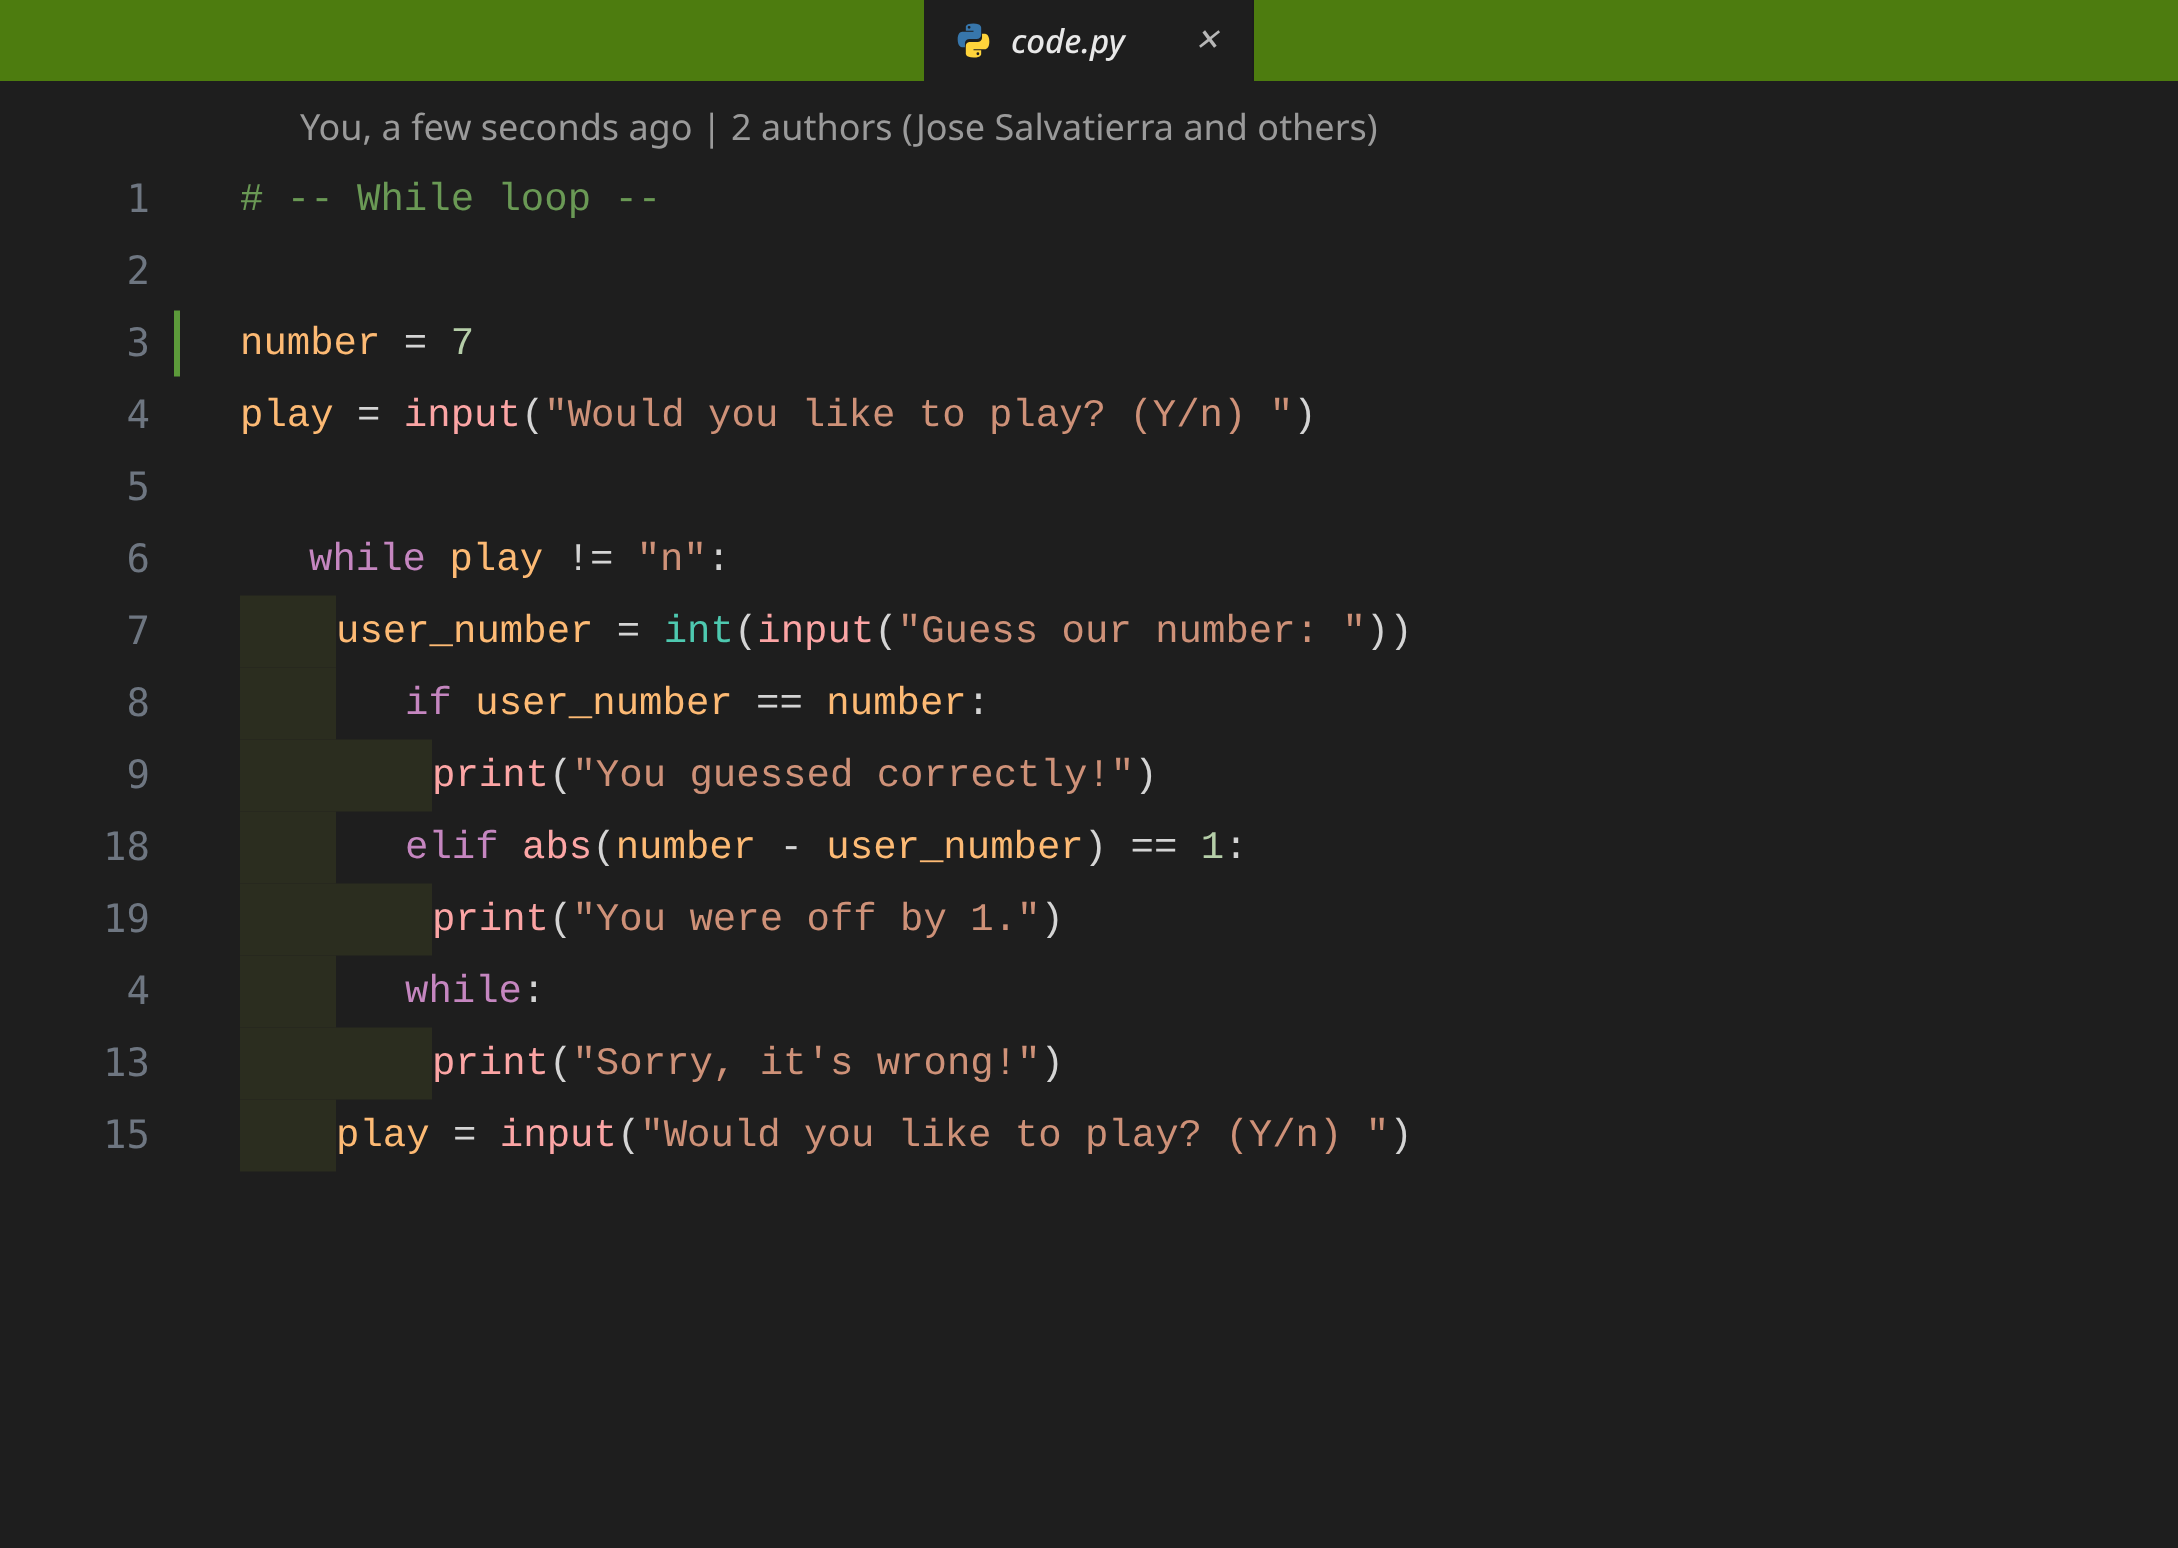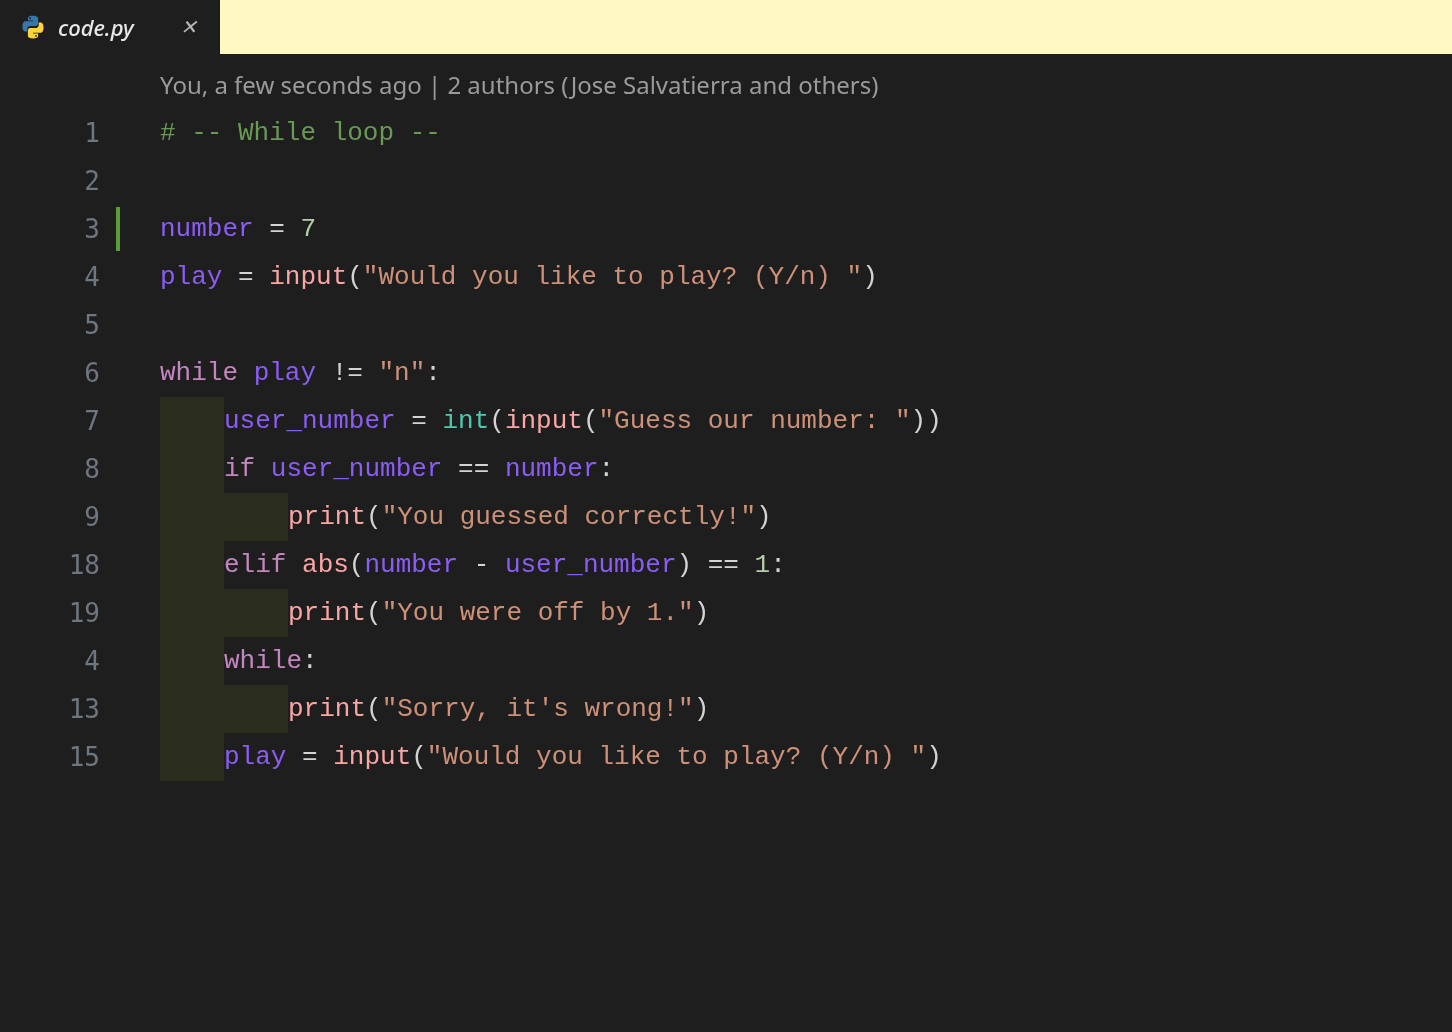--- a/index.html
+++ b/index.html
@@ -6,23 +6,24 @@
   html, body {
     width: 1452px;
     height: 1032px;
     background: #1e1e1e;
     font-family: "Menlo", "Consolas", "Courier New", monospace;
     color: #d4d4d4;
     overflow: hidden;
   }
   .tab-bar {
     display: flex;
-    background: #fef9c3;
+    background: #4d7c0f;
     height: 54px;
     align-items: stretch;
+    justify-content: center;
   }
   .tab {
     display: flex;
     align-items: center;
     gap: 12px;
     padding: 0 22px 0 20px;
     background: #1e1e1e;
     color: #e8e8e8;
     font-family: system-ui, -apple-system, "Segoe UI", sans-serif;
     font-size: 22px;
@@ -39,20 +40,21 @@
     line-height: 1;
     cursor: pointer;
     opacity: 0.9;
   }
   .python-icon svg { display: block; }
   .codelens {
     padding: 14px 0 6px 160px;
     color: #9a9a9a;
     font-family: system-ui, -apple-system, "Segoe UI", sans-serif;
     font-size: 24px;
+    margin-left: 40px;
   }
   .editor {
     padding-top: 2px;
   }
   .line {
     display: flex;
     align-items: center;
     font-size: 26px;
     line-height: 48px;
     height: 48px;
@@ -88,26 +90,26 @@
     height: 100%;
     background: #2b2d1f;
   }
   
   .ind1 { width: 64px; }
   .ind2 { width: 128px; }
   .gap40 { width: 40px; display:inline-block; }
   
   .c-comment { color: #6A9955; }
   .c-default { color: #d4d4d4; }
-  .c-var     { color: #8b5cf6; }
+  .c-var     { color: #fdba74; }
   .c-num     { color: #b5cea8; }
   .c-func    { color: #fca5a5; }
   .c-builtin { color: #4ec9b0; }
   .c-str     { color: #ce9178; }
-  .c-key     { color: #c586c0; }
+  .c-key     { color: #c586c0; margin-left: 46px; }
 </style>
 </head>
 <body>
 
 <div class="tab-bar">
   <div class="tab">
     <span class="python-icon">
       <svg width="26" height="26" viewBox="0 0 32 32">
         <path fill="#3776ab" d="M15.9 2c-6.6 0-6.2 2.9-6.2 2.9v3h6.3v.9H7.2S3 8.3 3 15c0 6.7 3.7 6.5 3.7 6.5H9v-3.1s-.1-3.7 3.6-3.7h6.2s3.5.1 3.5-3.4V5.5S22.8 2 15.9 2zm-3.5 2a1.1 1.1 0 1 1 0 2.3 1.1 1.1 0 0 1 0-2.3z"></path>
         <path fill="#ffd43b" d="M16.1 30c6.6 0 6.2-2.9 6.2-2.9v-3h-6.3v-.9h8.8S29 23.7 29 17c0-6.7-3.7-6.5-3.7-6.5H23v3.1s.1 3.7-3.6 3.7h-6.2s-3.5-.1-3.5 3.4v5.8S9.2 30 16.1 30zm3.5-2a1.1 1.1 0 1 1 0-2.3 1.1 1.1 0 0 1 0 2.3z"></path>

